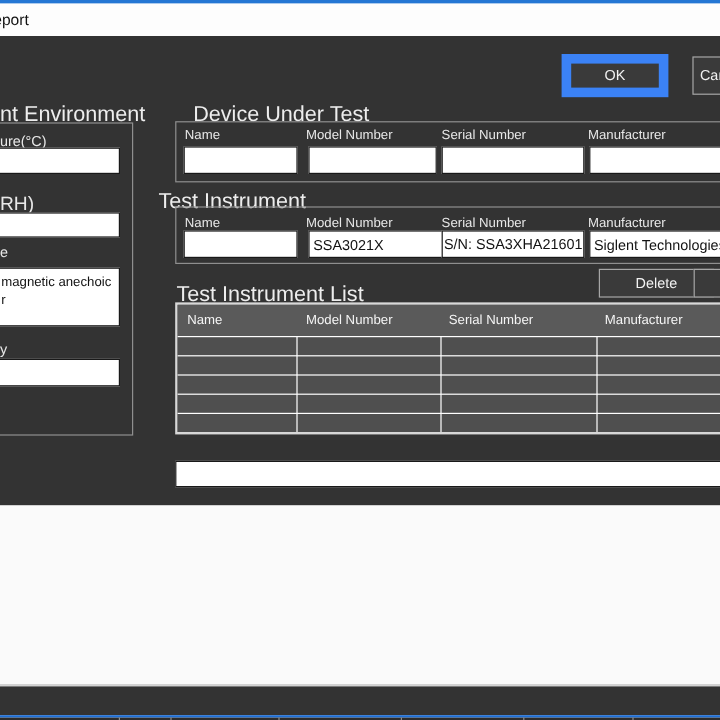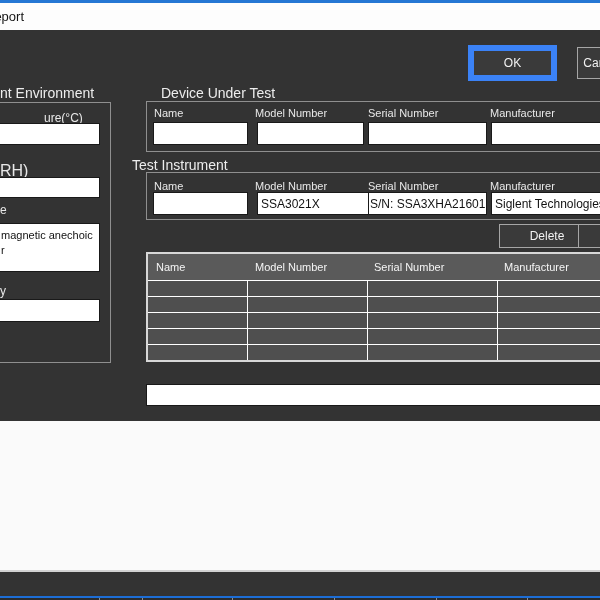--- a/index.html
+++ b/index.html
@@ -9,36 +9,36 @@
     font-family:"Liberation Sans", sans-serif; background:#fafafa;
   }
   .abs { position:absolute; }
   
   .topline   { left:0; top:0; width:600px; height:3px; background:#2577d4; }
   .titlebar  { left:0; top:3px; width:600px; height:27px; background:#fdfdfd; }
   .titletext { position:absolute; left:-15px; top:6px; font-size:13px; color:#141414; white-space:nowrap; }
   .dialog    { left:0; top:30px; width:600px; height:391px; background:#333333; }
   
   .groupbox  { border:1px solid #8f8f8f; background:transparent; }
-  .grouplabel{ font-size:14px; color:#ededed; white-space:nowrap; }
+  .grouplabel{ font-size:18px; color:#ededed; white-space:nowrap; }
   .fieldlabel{ font-size:11px; color:#e8e8e8; white-space:nowrap; }
   
   .tfield {
     background:#ffffff; border:1px solid #191919; color:#121212;
     font-size:12px; padding:0 3px; font-family:inherit; outline:none;
   }
   .textbox { background:#ffffff; border:1px solid #191919; color:#121212;
     font-size:11px; line-height:15px; overflow:hidden; }
   .textbox .ln { padding-left:20px; white-space:nowrap; }
   
   .btn {
     background:#3a3a3a; border:1px solid #a6a6a6; color:#f2f2f2;
     font-size:12px; font-family:inherit; text-align:center; cursor:default;
   }
-  .btn-ok { border:6px solid #3b82f6; font-size:12px;text-align:center; }
+  .btn-ok { border:8px solid #3b82f6; font-size:12px;text-align:center; }
   
   .table { border:2px solid #d8d8d8; background:#4f4f4f; }
   .thead { position:absolute; left:0; top:0; right:0; height:26px; background:#5a5a5a; }
   .thead span { position:absolute; top:7px; font-size:11px; color:#f5f5f5; white-space:nowrap; }
   .tbody { position:absolute; left:0; top:26px; right:0; bottom:0; }
   .trow  { position:relative; width:100%; height:16px; background:#4f4f4f; border-top:1px solid #ffffff; }
   .vline { position:absolute; top:0; width:1px; height:80px; background:#ffffff; }
   
   .lightline { left:0; top:570px; width:600px; height:2px; background:#d2d2d2; }
   .bottombar { left:0; top:572px; width:600px; height:24px; background:#333333; }
@@ -57,21 +57,21 @@
   </div>
 
   <div class="abs dialog"></div>
 
   <button class="abs btn btn-ok" style="left:468px; top:45px; width:89px; height:36px;">OK</button>
   <button class="abs btn" style="left:577px; top:47px; width:50px; height:32px;">Cancel</button>
 
   <span class="abs grouplabel" style="left:0; top:85px;">nt Environment</span>
   <div class="abs groupbox" style="left:-30px; top:102px; width:141px; height:261px;"></div>
 
-  <span class="abs fieldlabel" style="left:0; top:111px; font-size:12px;padding-left:44px;">ure(°C)</span>
+  <span class="abs fieldlabel" style="left:0; top:111px; font-size:12px;">ure(°C)</span>
   <input class="abs tfield" style="left: -20px; top: 123px; width: 120px; height: 22px;" value="">
 
   <span class="abs fieldlabel" style="left:0; top:162px; font-size:16px;">RH)</span>
   <input class="abs tfield" style="left: -20px; top: 177px; width: 120px; height: 21px;" value="">
 
   <span class="abs fieldlabel" style="left:0; top:203px; font-size:12px;">e</span>
   <div class="abs textbox" style="left:-20px; top:223px; width:120px; height:49px; padding-top:4px;">
     <div class="ln">magnetic anechoic</div>
     <div class="ln">r</div>
   </div>
@@ -94,20 +94,21 @@
   <div class="abs groupbox" style="left:146px; top:172px; width:474px; height:48px;"></div>
   <span class="abs fieldlabel" style="left:154px; top:180px;">Name</span>
   <span class="abs fieldlabel" style="left:255px; top:180px;">Model Number</span>
   <span class="abs fieldlabel" style="left:368px; top:180px;">Serial Number</span>
   <span class="abs fieldlabel" style="left:490px; top:180px;">Manufacturer</span>
   <input class="abs tfield" style="left: 153px; top: 192px; width: 95px; height: 23px;" value="">
   <input class="abs tfield" style="left: 257px; top: 192px; width: 121px; height: 23px;" value="SSA3021X">
   <input class="abs tfield" style="left: 368px; top: 192px; width: 119px; height: 23px; padding: 0px 1px;" value="S/N: SSA3XHA2160192">
   <input class="abs tfield" style="left: 491px; top: 192px; width: 125px; height: 23px;" value="Siglent Technologies">
 
+  <span class="abs grouplabel" style="left:147px; top:235px;">Test Instrument List</span>
   <button class="abs btn" style="left:499px; top:224px; width:96px; height:24px;">Delete</button>
   <button class="abs btn" style="left:578px; top:224px; width:50px; height:24px;"></button>
 
   <div class="abs table" style="left:146px; top:252px; width:474px; height:110px;">
     <div class="thead">
       <span style="left:8px">Name</span>
       <span style="left:107px">Model Number</span>
       <span style="left:226px">Serial Number</span>
       <span style="left:356px">Manufacturer</span>
     </div>

